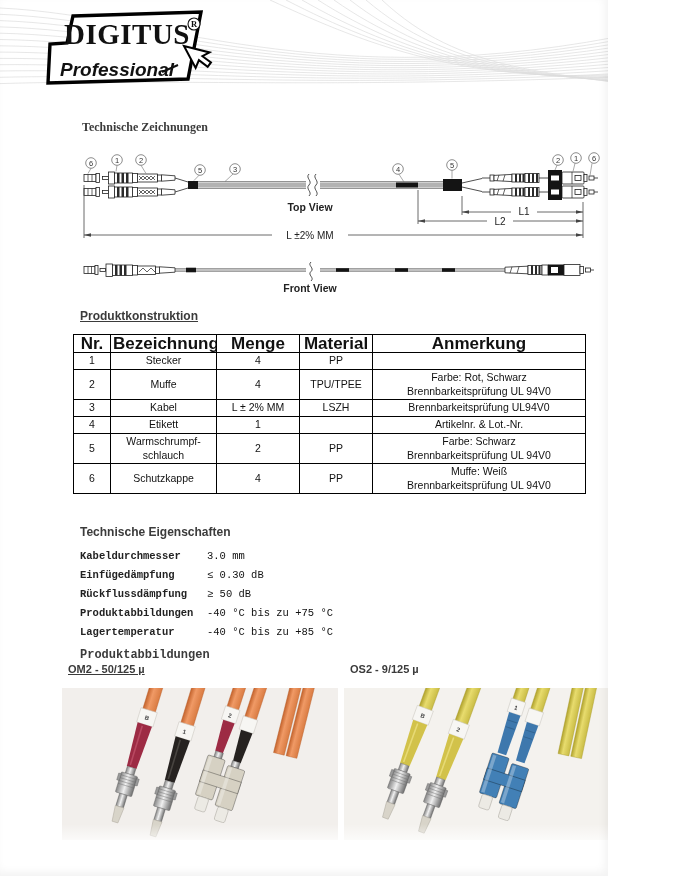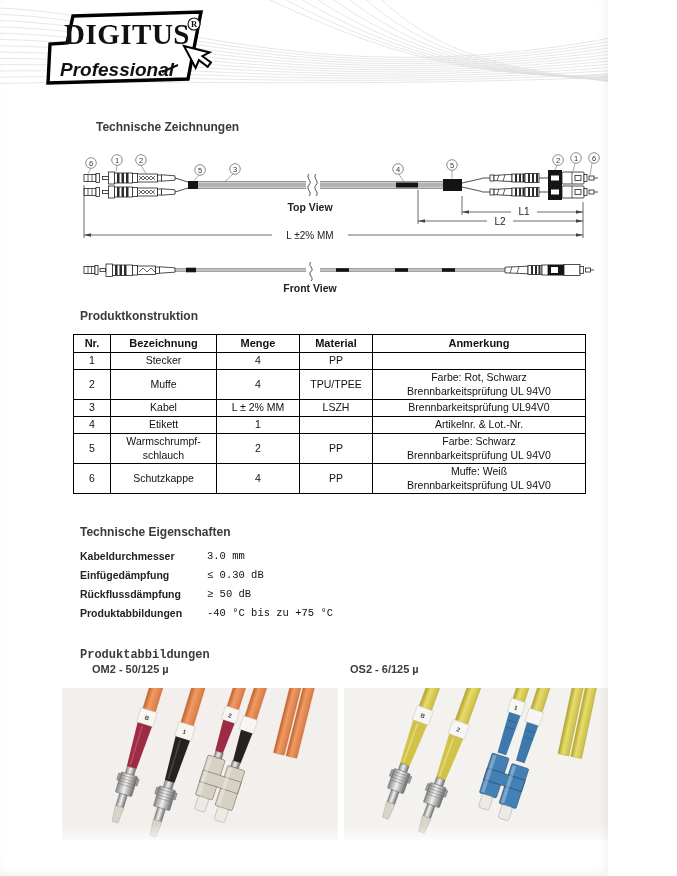--- a/index.html
+++ b/index.html
@@ -23,25 +23,25 @@
   #drawing .dimarrow{fill:#444;stroke:none;}
   #drawing .co circle{fill:#fff;stroke:#707070;stroke-width:.8;}
   #drawing .co text{font-size:7.5px;fill:#333;text-anchor:middle;}
   #drawing .leader{stroke:#707070;stroke-width:.6;}
   #drawing .dlabel{font-size:10px;fill:#222;text-anchor:middle;}
   #drawing .vlabel{font-size:10.5px;font-weight:600;fill:#222;text-anchor:middle;}
   .ktable{position:absolute;left:73px;top:334px;border-collapse:collapse;table-layout:fixed;width:512px;
           font-size:10.5px;color:#111;}
   .ktable th,.ktable td{border:1px solid #000;text-align:center;vertical-align:middle;
           padding:1px 2px;line-height:13.5px;white-space:pre-line;overflow:hidden;}
-  .ktable th{font-size:11px;font-weight:bold;height:15px;}
+  .ktable th{font-size:17px;font-weight:bold;height:15px;}
   .ktable td{height:14px;}
   .specs{position:absolute;left:80px;top:546px;font-size:10.5px;}
   .spec-row{display:flex;height:19px;align-items:center;}
-  .spec-label{width:127px;font-weight:bold;color:#222;}
+  .spec-label{width:127px;font-weight:bold;color:#222;font-family:Liberation Mono, monospace;}
   .spec-value{color:#111;font-family:Liberation Mono, monospace;}
   .prod-label{position:absolute;top:663px;font-size:11px;font-weight:bold;color:#3b3b3b;}
   #photos{position:absolute;left:62px;top:688px;}
   .wrapmark{font-size:6px;fill:#444;font-weight:bold;}
 </style>
 </head>
 <body>
 
 <div class="page">
 
@@ -76,21 +76,21 @@
       <circle cx="158" cy="18" r="6" fill="#fff" stroke="#111" stroke-width="1.1"></circle>
       <text x="158" y="21.2" font-size="8.5" text-anchor="middle" fill="#111" font-family="Liberation Serif,serif" font-weight="bold">R</text>
     </g>
     <text class="brand-sub" x="24" y="70" font-size="19">Professional</text>
     <line x1="126" y1="66" x2="142" y2="59" stroke="#111" stroke-width="2"></line>
     <g transform="translate(148,40) rotate(-28) scale(1.55)">
       <path d="M0,0 L0,16 L4.2,12.6 L7.2,19 L10.4,17.5 L7.4,11.4 L12.6,11.4 Z" fill="#fff" stroke="#000" stroke-width="1.3"></path>
     </g>
   </svg>
 
-  <div class="sec-title" style="left:96px;top:120px;">Technische Zeichnungen</div>
+  <div class="sec-title" style="left:82px;top:120px;font-family:Liberation Serif, serif;">Technische Zeichnungen</div>
 
   <svg id="drawing" width="677" height="158" viewBox="0 0 677 158">
 
     <g>
 
       <g id="lconn">
         <rect class="part" x="84" y="24.5" width="12" height="7"></rect>
         <line class="thin" x1="88" y1="24.5" x2="88" y2="31.5"></line>
         <line class="thin" x1="92" y1="24.5" x2="92" y2="31.5"></line>
         <rect class="part" x="96" y="23.5" width="3.5" height="9"></rect>
@@ -264,21 +264,21 @@
       <rect class="dark" x="548" y="114.5" width="16" height="11"></rect>
       <rect x="551" y="117" width="7" height="6" fill="#fff"></rect>
       <rect class="part" x="564" y="114.5" width="16" height="11"></rect>
       <rect class="part" x="580" y="116.5" width="3.5" height="7"></rect>
       <rect class="part" x="585.5" y="118" width="5" height="4"></rect>
       <line class="ln" x1="590.5" y1="120" x2="594" y2="120"></line>
       <text class="vlabel" x="310" y="141.5">Front View</text>
     </g>
   </svg>
 
-  <div class="sec-title" style="left:80px;top:309px;">Produktkonstruktion</div>
+  <div class="sec-title" style="left:80px;top:309px;text-decoration:underline;">Produktkonstruktion</div>
 
   <table class="ktable">
     <colgroup>
         <col style="width:37px">
         <col style="width:106px">
         <col style="width:83px">
         <col style="width:73px">
         <col style="width:213px">
       </colgroup>
     <tbody>
@@ -349,25 +349,29 @@
       <div class="spec-value">≤ 0.30 dB</div>
     </div>
     <div class="spec-row">
       <div class="spec-label">Rückflussdämpfung</div>
       <div class="spec-value">≥ 50 dB</div>
     </div>
     <div class="spec-row">
       <div class="spec-label">Produktabbildungen</div>
       <div class="spec-value">-40 °C bis zu +75 °C</div>
     </div>
+    <div class="spec-row">
+      <div class="spec-label">Lagertemperatur</div>
+      <div class="spec-value">-40 °C bis zu +85 °C</div>
+    </div>
   </div>
 
   <div class="sec-title" style="left:80px;top:648px;font-family:Liberation Mono, monospace;">Produktabbildungen</div>
-  <div class="prod-label" style="left:92px;">OM2 - 50/125 µ</div>
-  <div class="prod-label" style="left:350px;">OS2 - 6/125 µ</div>
+  <div class="prod-label" style="left:68px;text-decoration:underline;">OM2 - 50/125 µ</div>
+  <div class="prod-label" style="left:350px;">OS2 - 9/125 µ</div>
 
   <svg id="photos" width="558" height="159" viewBox="0 0 558 159">
     <defs>
       <linearGradient id="metal" x1="0" y1="0" x2="1" y2="0">
         <stop offset="0" stop-color="#868686"></stop>
           <stop offset="0.45" stop-color="#f0f0f0"></stop>
           <stop offset="1" stop-color="#6e6e6e"></stop>
       </linearGradient>
       <linearGradient id="cableOr" x1="0" y1="0" x2="1" y2="0">
         <stop offset="0" stop-color="#c4632c"></stop>

